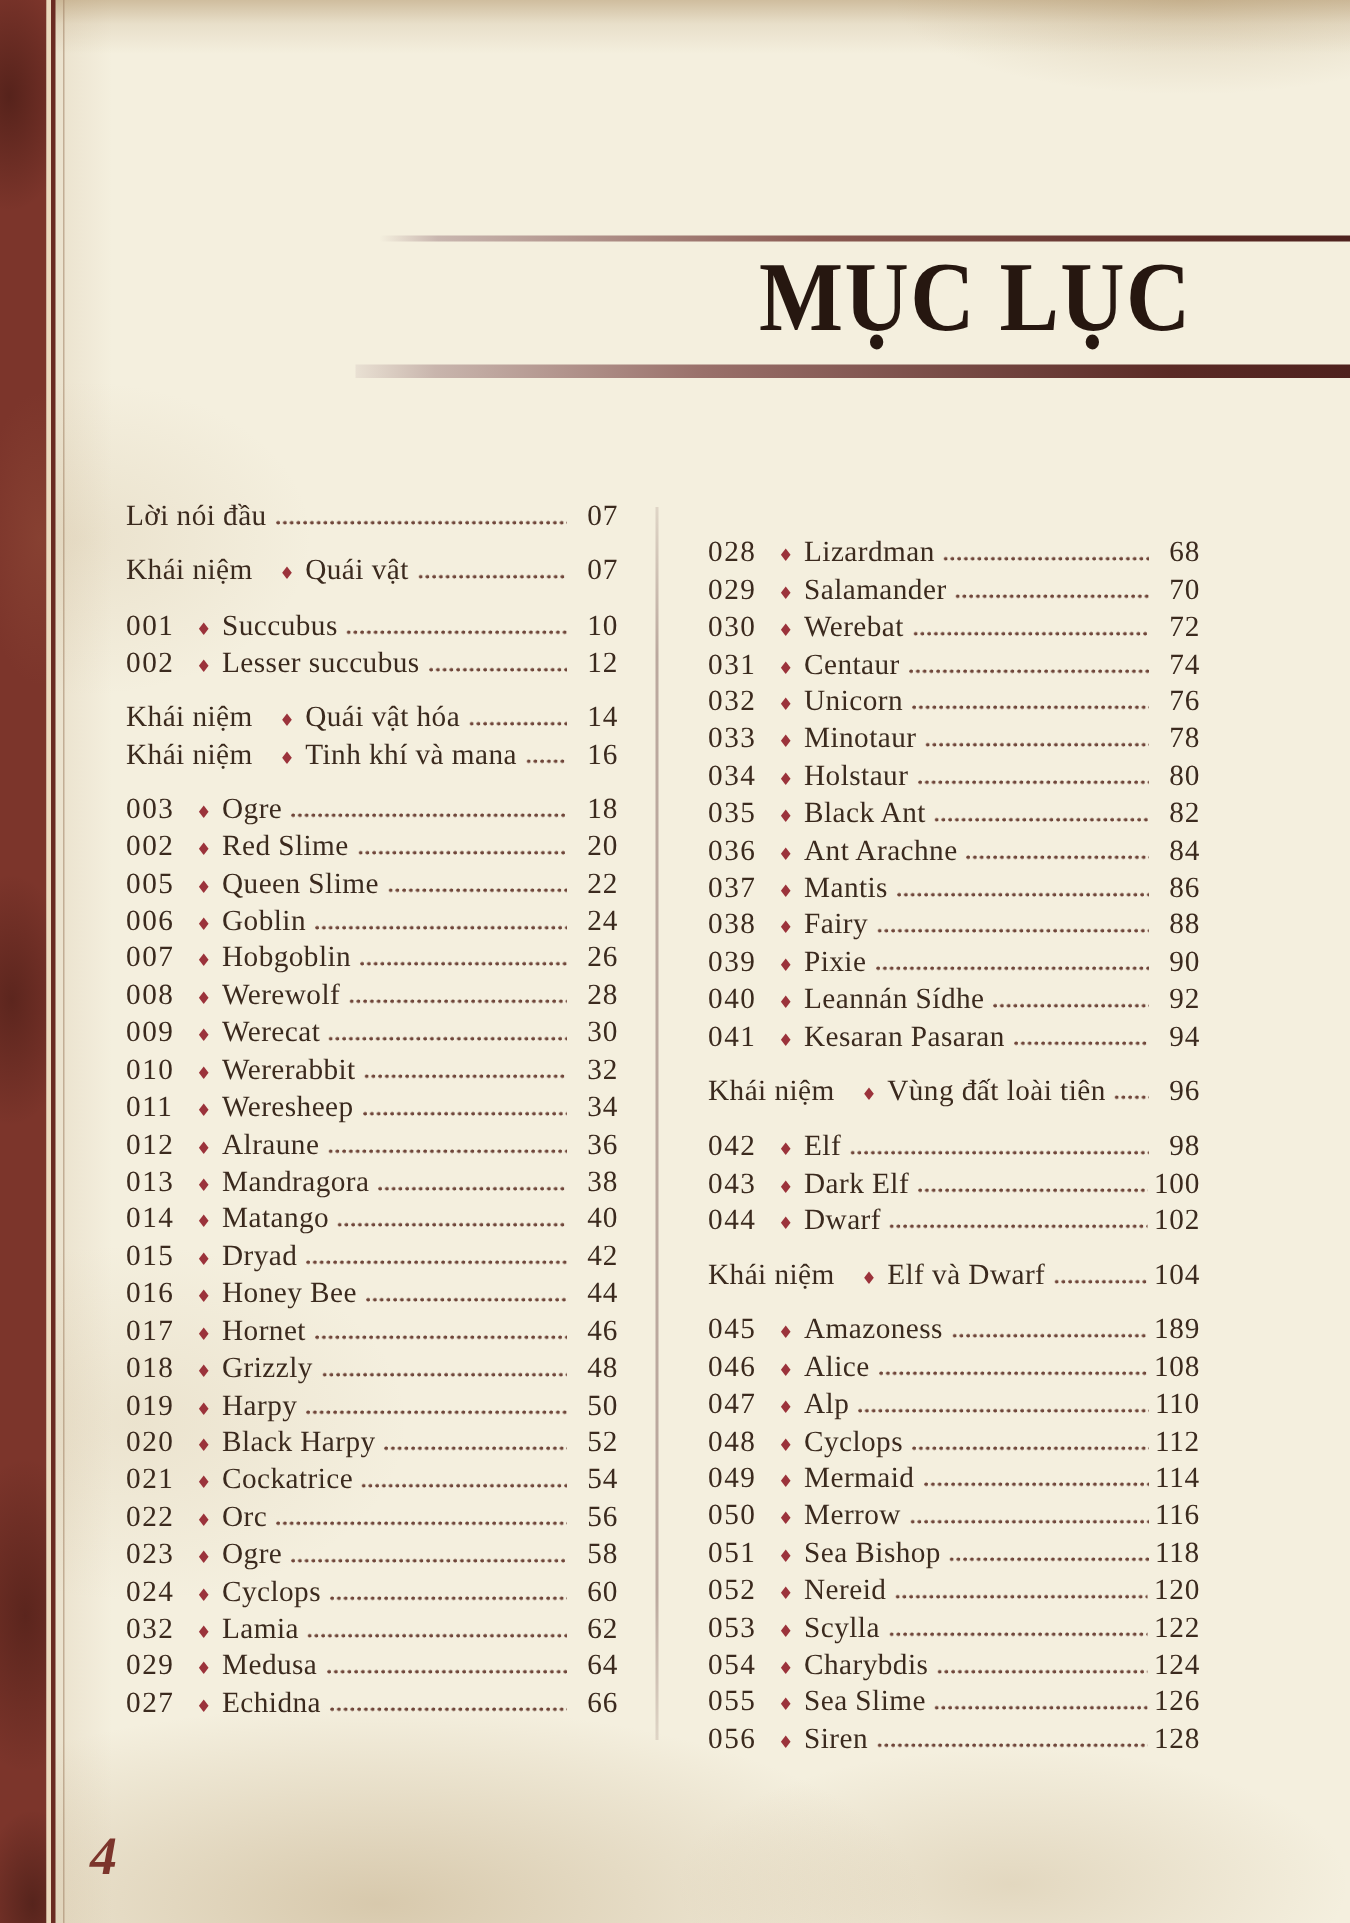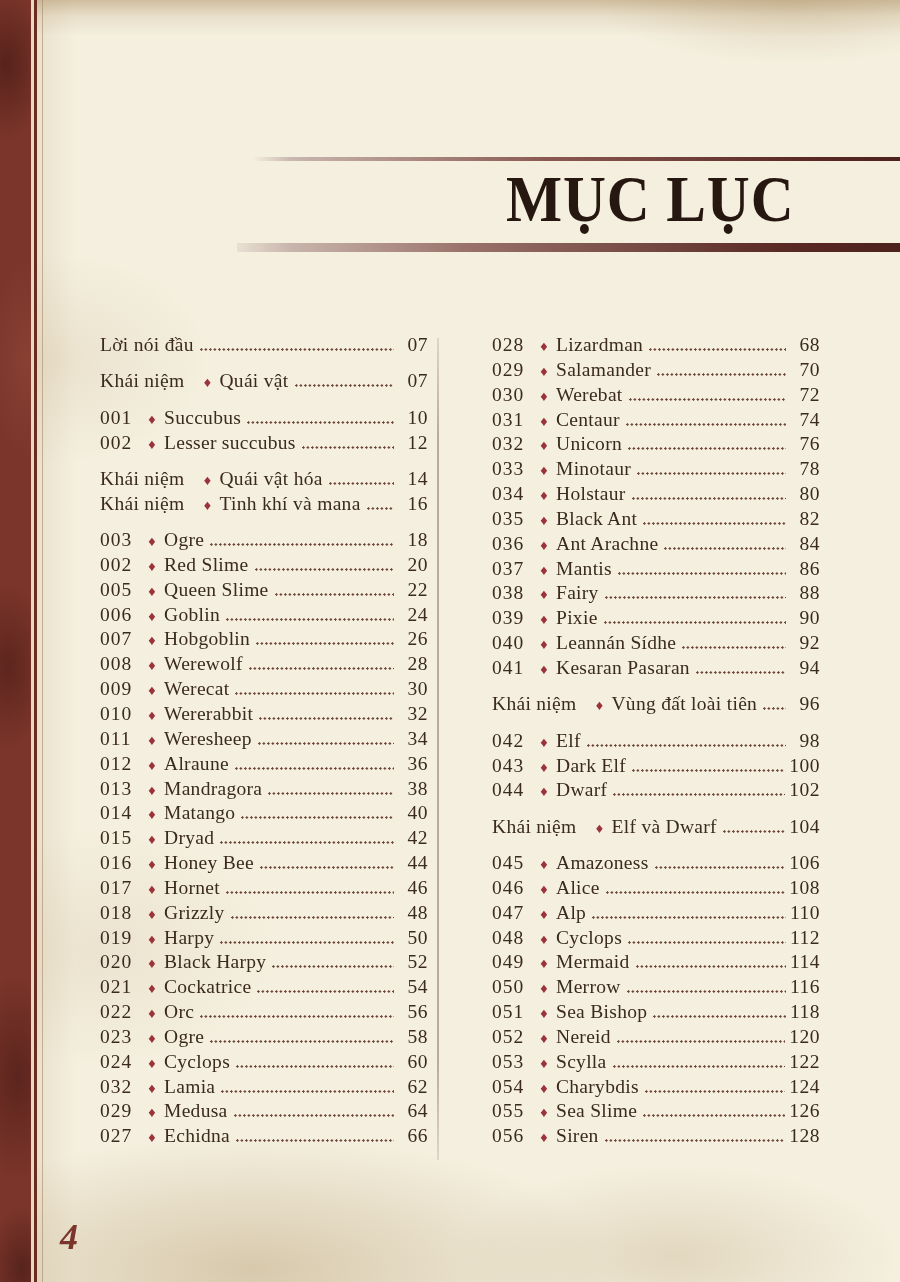--- a/index.html
+++ b/index.html
@@ -38,22 +38,22 @@
   .title{position:absolute;top:161px;right:106px;z-index:2;margin:0;
     font-size:66px;font-weight:900;letter-spacing:1px;color:#261710;
     transform:scaleX(0.9);transform-origin:100% 50%;white-space:nowrap;}
 
   
   .col-divider{position:absolute;left:437px;top:338px;height:822px;width:1.6px;z-index:2;
     background:linear-gradient(to bottom, rgba(140,110,105,0.2), rgba(140,110,105,0.55) 12%, rgba(140,110,105,0.55) 88%, rgba(140,110,105,0.2));}
 
   
   .col{position:absolute;top:333px;width:328px;z-index:2;}
-  .col-left{left:100px;}
-  .col-right{left:492px;}
+  .col-left{left:84px;}
+  .col-right{left:472px;margin-top:24px;}
   .row{display:flex;align-items:baseline;height:24.85px;line-height:24.85px;
        font-size:19.5px;color:#3b2a1e;letter-spacing:0.3px;white-space:nowrap;}
   .row.gap{margin-top:11.5px;}
   .num{width:40px;letter-spacing:1px;}
   .clabel{margin-right:11px;}
   .diamond{width:24px;text-align:center;color:#9b333b;font-size:11.5px;font-family:"DejaVu Sans",sans-serif;}
   .label{margin-right:2px;}
   .leader{flex:1;height:3px;margin:0 4px 1px 4px;
     background-image:radial-gradient(circle at 1.4px 1.5px, #6f463a 1.05px, rgba(0,0,0,0) 1.35px);
     background-size:4.5px 3px;background-repeat:repeat-x;background-position:left bottom;}
@@ -429,21 +429,21 @@
         <span class="diamond">♦</span>
         <span class="label">Elf và Dwarf</span>
         <span class="leader"></span>
         <span class="pg">104</span>
       </div>
       <div class="row gap">
         <span class="num">045</span>
         <span class="diamond">♦</span>
         <span class="label">Amazoness</span>
         <span class="leader"></span>
-        <span class="pg">106</span>
+        <span class="pg">189</span>
       </div>
       <div class="row">
         <span class="num">046</span>
         <span class="diamond">♦</span>
         <span class="label">Alice</span>
         <span class="leader"></span>
         <span class="pg">108</span>
       </div>
       <div class="row">
         <span class="num">047</span>

